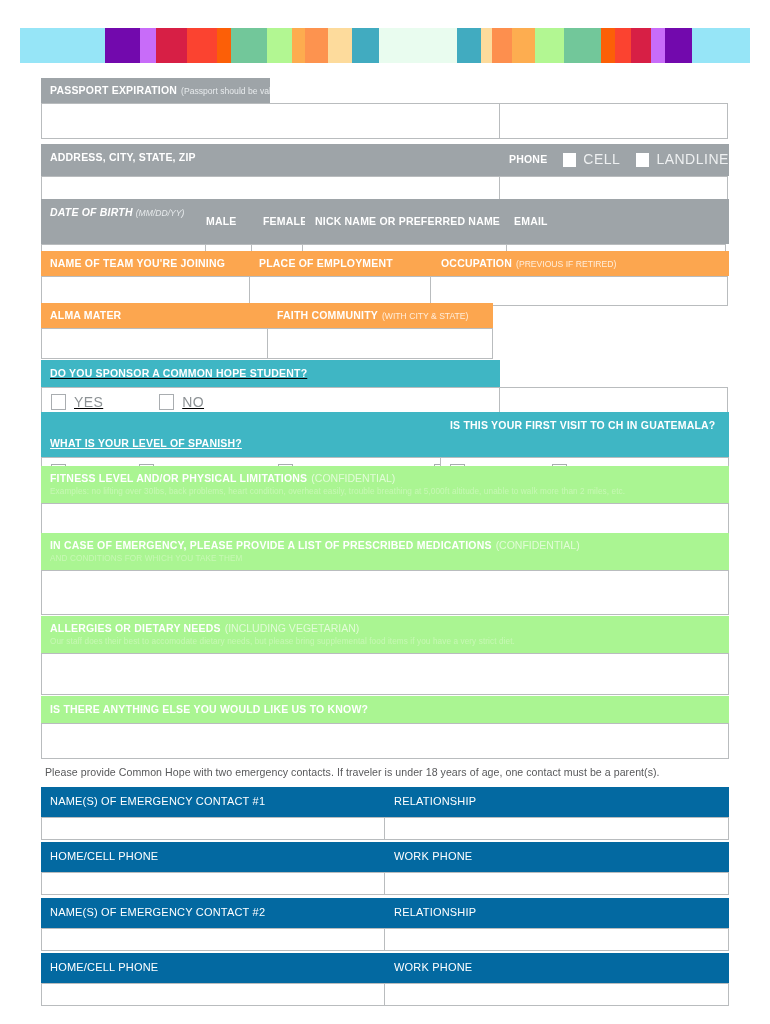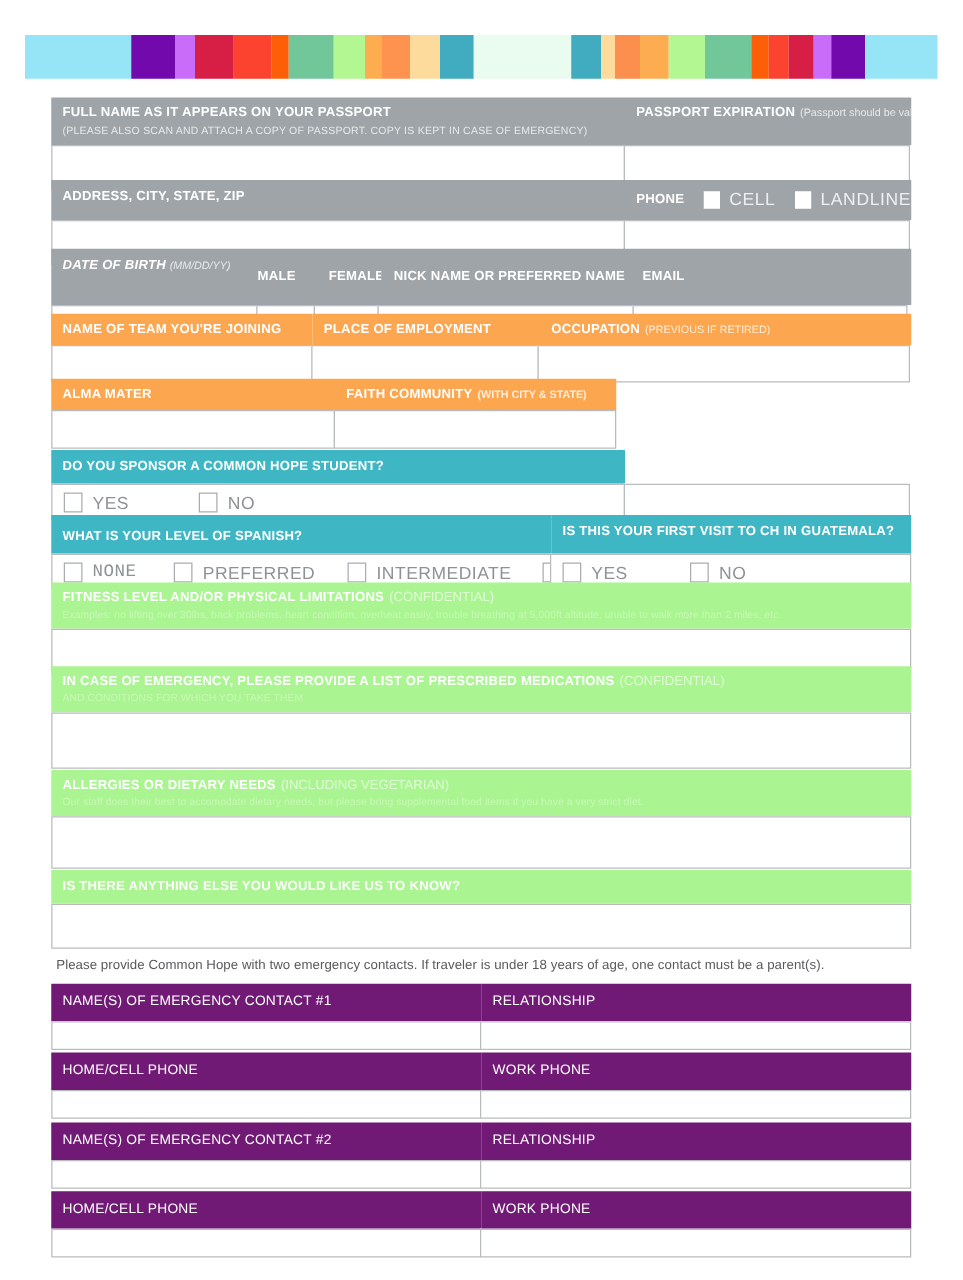--- a/index.html
+++ b/index.html
@@ -60,21 +60,21 @@
     border: 1px solid #b9bcbe;
     height: 36px;
   }
   .fld + .fld { border-left: 1px solid #b9bcbe; }
 
   
   .grey  { background: #9ea4a8; }
   .orange{ background: #fca64f; }
   .teal  { background: #3fb6c4; }
   .green { background: #aaf592; }
-  .purple{ background: #701a75; }
+  .purple{ background: #0369a1; }
 
   
   .green-sub {
     display: block;
     color: #c7f8b4;
     font-weight: normal;
     font-size: 8.2px;
     letter-spacing: .1px;
     margin-top: 2px;
     white-space: nowrap;
@@ -159,24 +159,20 @@
       <span style="background: rgb(252, 95, 7); width: 14px;"></span>
       <span style="background: rgb(251, 67, 48); width: 17px;"></span>
       <span style="background: rgb(215, 31, 69); width: 21px;"></span>
       <span style="background: rgb(200, 108, 249); width: 14px;"></span>
       <span style="background: rgb(114, 9, 173); width: 29px;"></span>
       <span style="background: rgb(150, 229, 247); width: 60px;"></span>
     </div>
 
   <div class="block" style="left:41px; top:78px; width:688px;">
     <div class="hdr-row">
-      <div class="hdr grey" style="width:459px;">
-        <span>FULL NAME AS IT APPEARS ON YOUR PASSPORT</span>
-        <span class="hdr2 light">(PLEASE ALSO SCAN AND ATTACH A COPY OF PASSPORT.  COPY IS KEPT IN CASE OF EMERGENCY)</span>
-      </div>
       <div class="hdr grey" style="width:229px;">
         <span>PASSPORT EXPIRATION</span><span class="sub-inline light" style="margin-left:4px;">(Passport should be valid at least six months beyond trip dates)</span>
       </div>
     </div>
     <div class="fields-row">
       <div class="fld" style="width:459px;"></div>
       <div class="fld" style="width:229px; margin-left:-1px;"></div>
     </div>
   </div>
 
@@ -252,30 +248,30 @@
       <div class="fld" style="width:298px; height:30px; margin-left:-1px;"></div>
     </div>
   </div>
 
   <div class="block" style="left:41px; top:303px; width:452px;">
     <div class="hdr-row">
       <div class="hdr orange" style="width:227px;">
         <span>ALMA MATER</span>
       </div>
       <div class="hdr orange" style="width:225px;">
-        <span>FAITH COMMUNITY</span><span class="sub-inline light" style="margin-left:4px;font-weight:bold;">(WITH CITY &amp; STATE)</span>
+        <span>FAITH COMMUNITY</span><span class="sub-inline light" style="margin-left:4px;">(WITH CITY &amp; STATE)</span>
       </div>
     </div>
     <div class="fields-row">
       <div class="fld" style="width:227px; height:31px;"></div>
       <div class="fld" style="width:226px; height:31px; margin-left:-1px;"></div>
     </div>
   </div>
 
-  <div class="block" style="left:41px; top:360px; width:688px;">
+  <div class="block" style="left:41px; top:360px; width:688px;text-decoration:underline;">
     <div class="hdr-row">
       <div class="hdr teal" style="width:459px; padding-top:7px; padding-bottom:7px;">
         <span>DO YOU SPONSOR A COMMON HOPE STUDENT?</span>
       </div>
     </div>
     <div class="fields-row">
       <div class="cbrow" style="width:459px; height:29px;">
         <span class="cbitem" style="margin-right:56px;">
           <span class="cbox"></span>
           <span class="cblabel">YES</span>
@@ -284,21 +280,21 @@
           <span class="cbox"></span>
           <span class="cblabel">NO</span>
         </span>
       </div>
       <div class="fld" style="width:229px; height:29px; margin-left:-1px;"></div>
     </div>
   </div>
 
   <div class="block" style="left:41px; top:412px; width:688px;">
     <div class="hdr-row">
-      <div class="hdr teal" style="width:400px; padding-top:11px; padding-bottom:7px;">
+      <div class="hdr teal" style="width:400px; padding-top:25px; padding-bottom:7px;text-decoration:underline;">
         <span>WHAT IS YOUR LEVEL OF SPANISH?</span>
       </div>
       <div class="hdr teal" style="width:288px; padding-top:7px; padding-bottom:7px;">
         <span>IS THIS YOUR FIRST VISIT TO CH IN GUATEMALA?</span>
       </div>
     </div>
     <div class="fields-row">
       <div class="cbrow" style="width:400px; height:29px;">
         <span class="cbitem" style="margin-right:30px;font-family:Liberation Mono, monospace;">
           <span class="cbox"></span>

